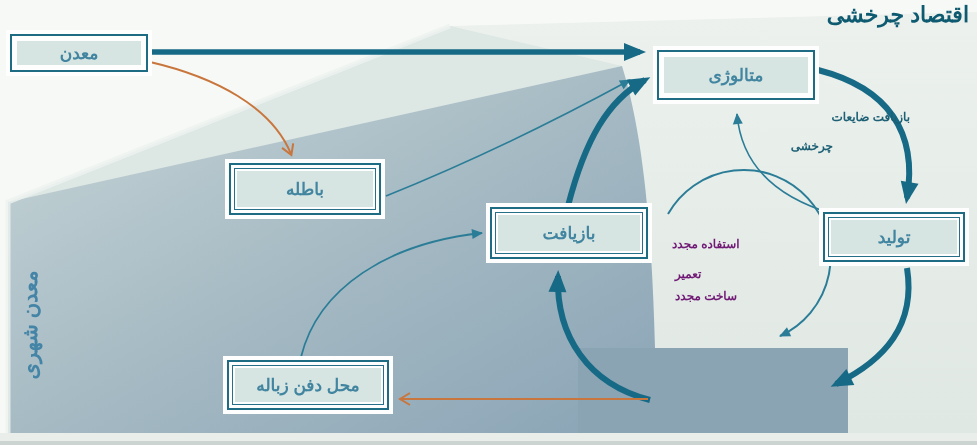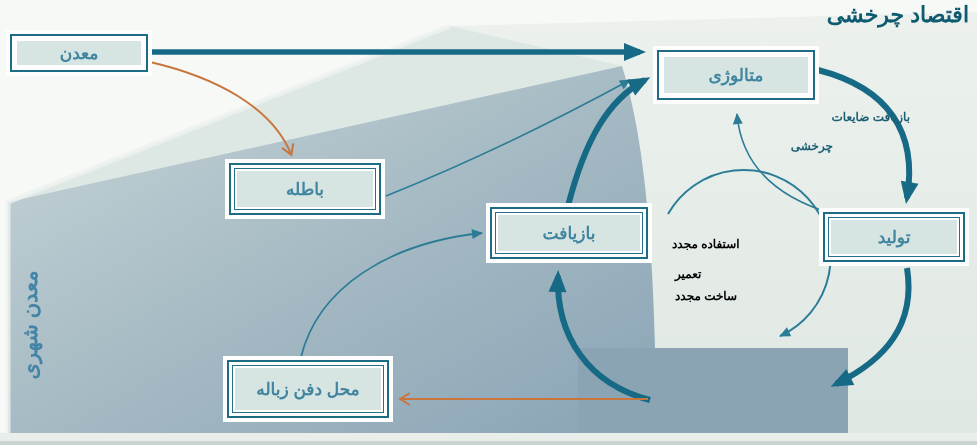--- a/index.html
+++ b/index.html
@@ -24,21 +24,21 @@
   }
   .side-label{
     position:absolute;left:-45px;top:303px;width:170px;height:44px;
     transform:rotate(-90deg);text-align:center;direction:rtl;white-space:nowrap;
     font-size:21px;font-weight:bold;letter-spacing:2px;color:#4484a6;
   }
   .ann{
     position:absolute;direction:rtl;white-space:nowrap;
     font-size:12px;font-weight:bold;color:#1d6075;line-height:1;
   }
-  .ann.reuse{color:#000000;}
+  .ann.reuse{color:#701a75;}
 </style>
 </head>
 <body>
 
 <div id="canvas">
 
   <svg id="bg" width="977" height="445" viewBox="0 0 977 445">
     <defs>
       <linearGradient id="gLight" x1="0" y1="0" x2="0" y2="1">
         <stop offset="0" stop-color="#ecf1ed"></stop>
@@ -124,21 +124,21 @@
     <div class="frame">
         <div class="inner">
           <div class="fill">
             <span class="lbl">تولید</span>
           </div>
         </div>
       </div>
   </div>
 
 
-  <div class="node" style="left:223px;top:356px;width:170px;height:66px;">
+  <div class="node" style="left:223px;top:356px;width:170px;height:58px;">
     <div class="frame">
         <div class="inner">
           <div class="fill">
             <span class="lbl">محل دفن زباله</span>
           </div>
         </div>
       </div>
   </div>
 
   <div class="ann" style="right:67px;top:111px;">بازیافت ضایعات</div>

